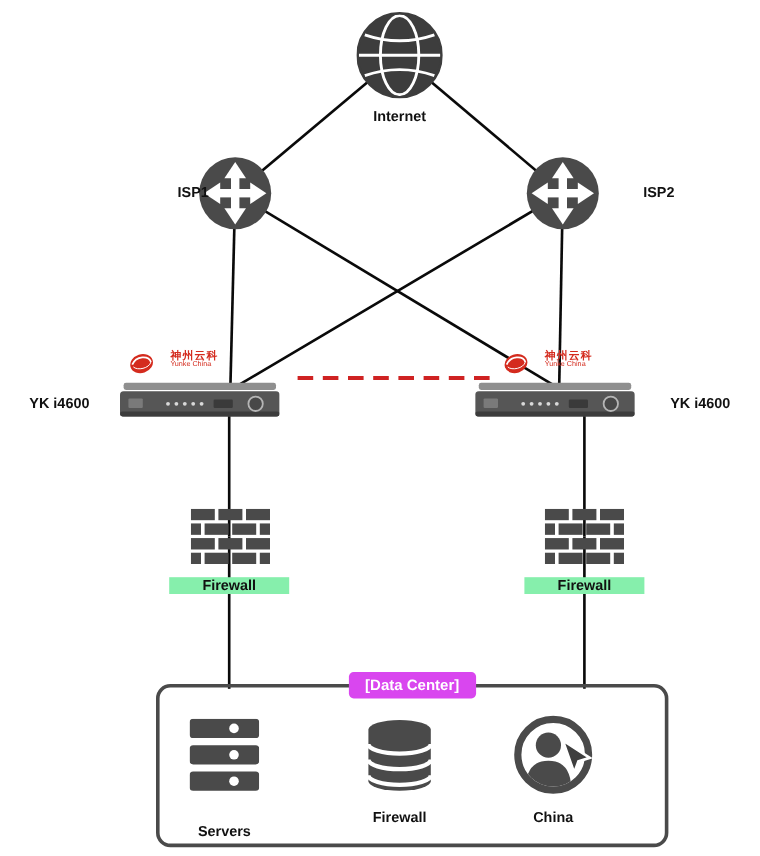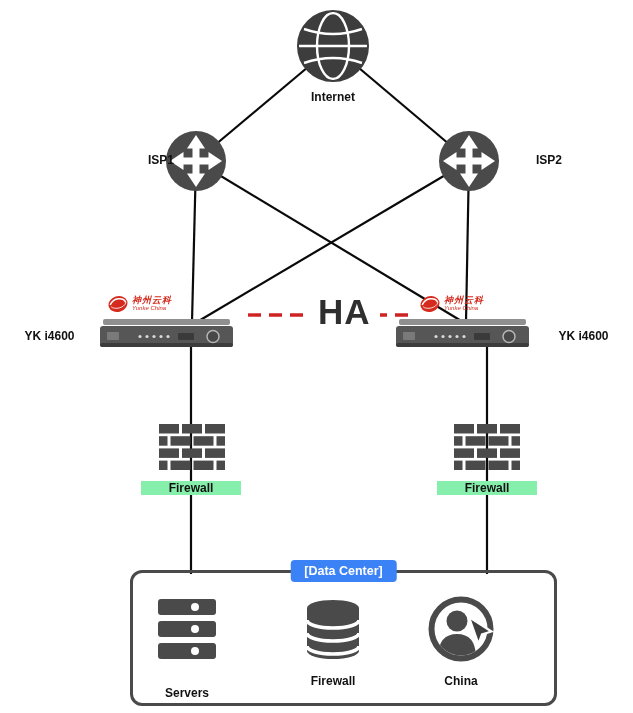--- a/index.html
+++ b/index.html
@@ -5,28 +5,28 @@
   * { margin:0; padding:0; box-sizing:border-box; }
   html,body { background:#ffffff; }
   body { font-family:"Liberation Sans", sans-serif; }
   .canvas { position:relative; width:633px; height:713px; background:#fff; overflow:hidden; }
   .wires { position:absolute; left:0; top:0; width:633px; height:713px; }
   .node { position:absolute; }
   .label { position:absolute; font-weight:700; font-size:12px; color:#111; text-align:center; line-height:1.2; }
   .label.whitebg { background:#86efac; }
   .ha-label { position:absolute; left:309px; top:292px; font-size:35px; font-weight:600; color:#2f2f2f;
               background:#fff; padding:0 9px; letter-spacing:1px; }
-  .logo { position:absolute; display:flex; align-items:center; gap:3px; height:23px;font-style:italic; }
+  .logo { position:absolute; display:flex; gap:13px; height:23px; }
   .logo-text { display:flex; flex-direction:column; line-height:1.05; }
   .logo-cn { font-size:9px; font-weight:700; color:#d42b1e; letter-spacing:1px; white-space:nowrap; }
   .logo-en { font-size:6px; color:#d42b1e; white-space:nowrap; }
   .dc-box { position:absolute; left:130px; top:570px; width:427px; height:136px;
             border:3px solid #4a4a4a; border-radius:12px; background:transparent; }
   .dc-badge { position:absolute; left:50%; top:-13px; transform:translateX(-50%);
-              background:#3b82f6; color:#fff; font-size:12.5px; font-weight:700;
+              background:#d946ef; color:#fff; font-size:12.5px; font-weight:700;
               padding:4px 14px; border-radius:4px; white-space:nowrap; }
 </style>
 </head>
 <body>
 
 <div class="canvas">
 
   <svg class="wires" width="633" height="713">
     <g stroke="#0a0a0a" stroke-width="2.2">
       <line x1="333" y1="46" x2="196" y2="161"></line>
@@ -104,21 +104,20 @@
       <ellipse cx="12" cy="12" rx="10.5" ry="8.5" fill="#d42b1e" transform="rotate(-18 12 12)"></ellipse>
       <path d="M3.5 13 C7 4.5 18.5 4.5 20.5 10.5" stroke="#fff" stroke-width="1.6" fill="none"></path>
       <path d="M20.5 10.5 C19 16.5 8 18.5 4.5 15" stroke="#fff" stroke-width="0.9" fill="none"></path>
     </svg>
     <div class="logo-text">
       <span class="logo-cn">神州云科</span>
       <span class="logo-en">Yunke China</span>
     </div>
   </div>
 
-  <div class="ha-label">HA</div>
 
   <div class="node" style="left:100px; top:318px;">
     <svg width="133" height="34" viewBox="0 0 133 34">
       <rect x="3" y="1" width="127" height="6" rx="2" fill="#8f8f8f"></rect>
       <rect x="0" y="8" width="133" height="21" rx="3" fill="#565656"></rect>
       <rect x="0" y="25" width="133" height="4" rx="2" fill="#3c3c3c"></rect>
       <rect x="7" y="14" width="12" height="8" rx="1" fill="#7a7a7a"></rect>
       <g fill="#d9d9d9">
         <circle cx="40" cy="18.5" r="1.6"></circle>
           <circle cx="47" cy="18.5" r="1.6"></circle>

